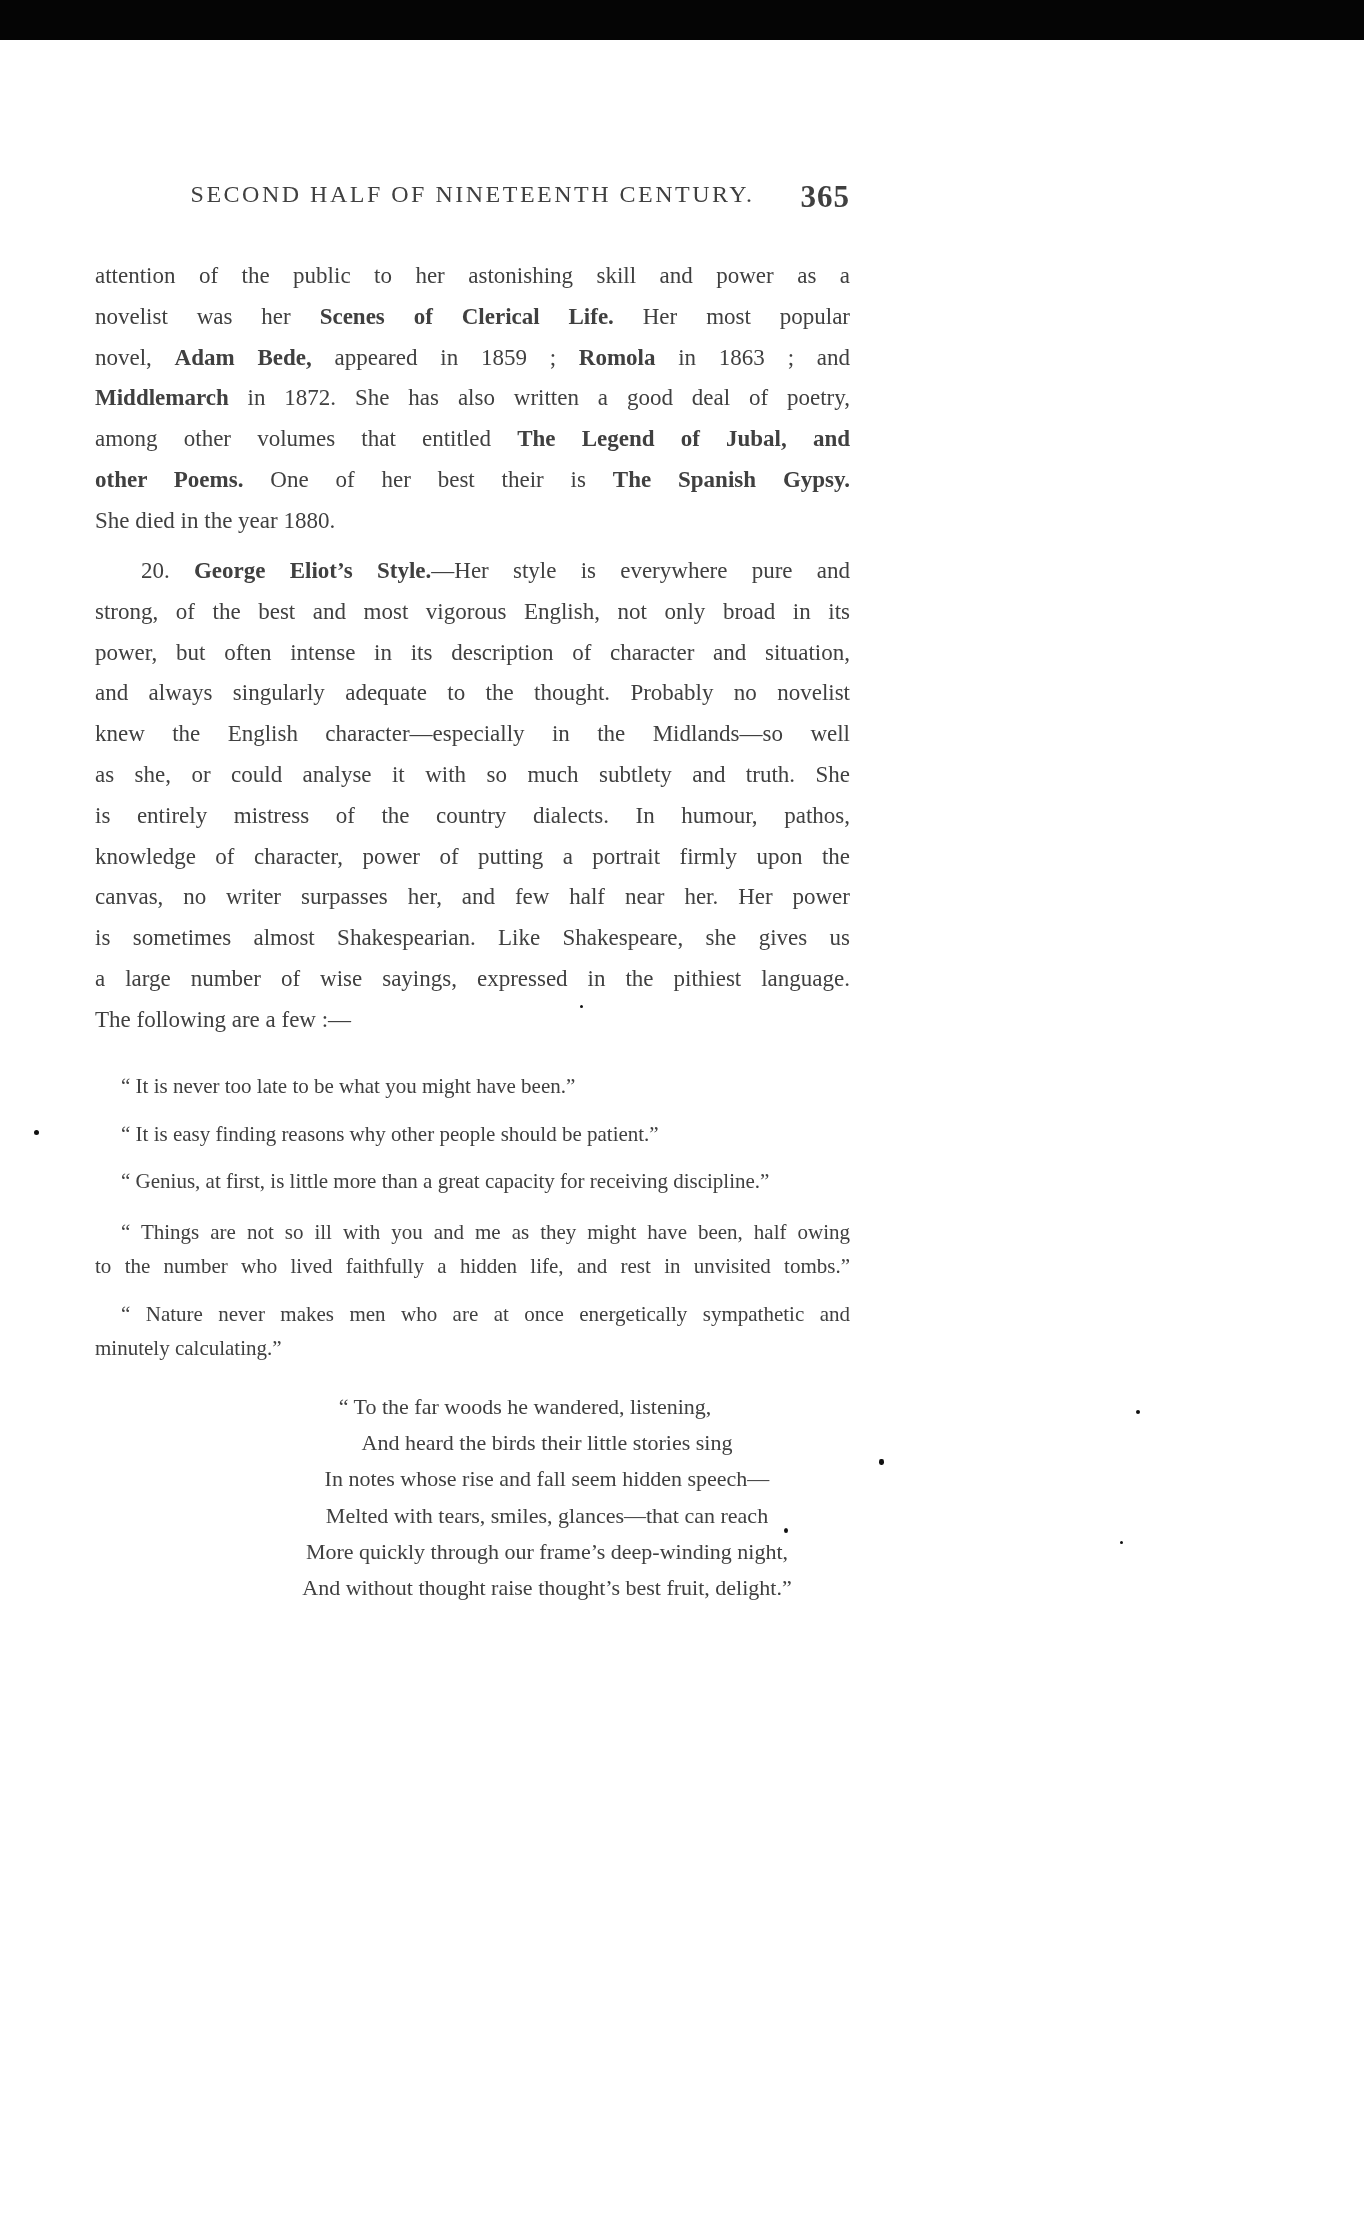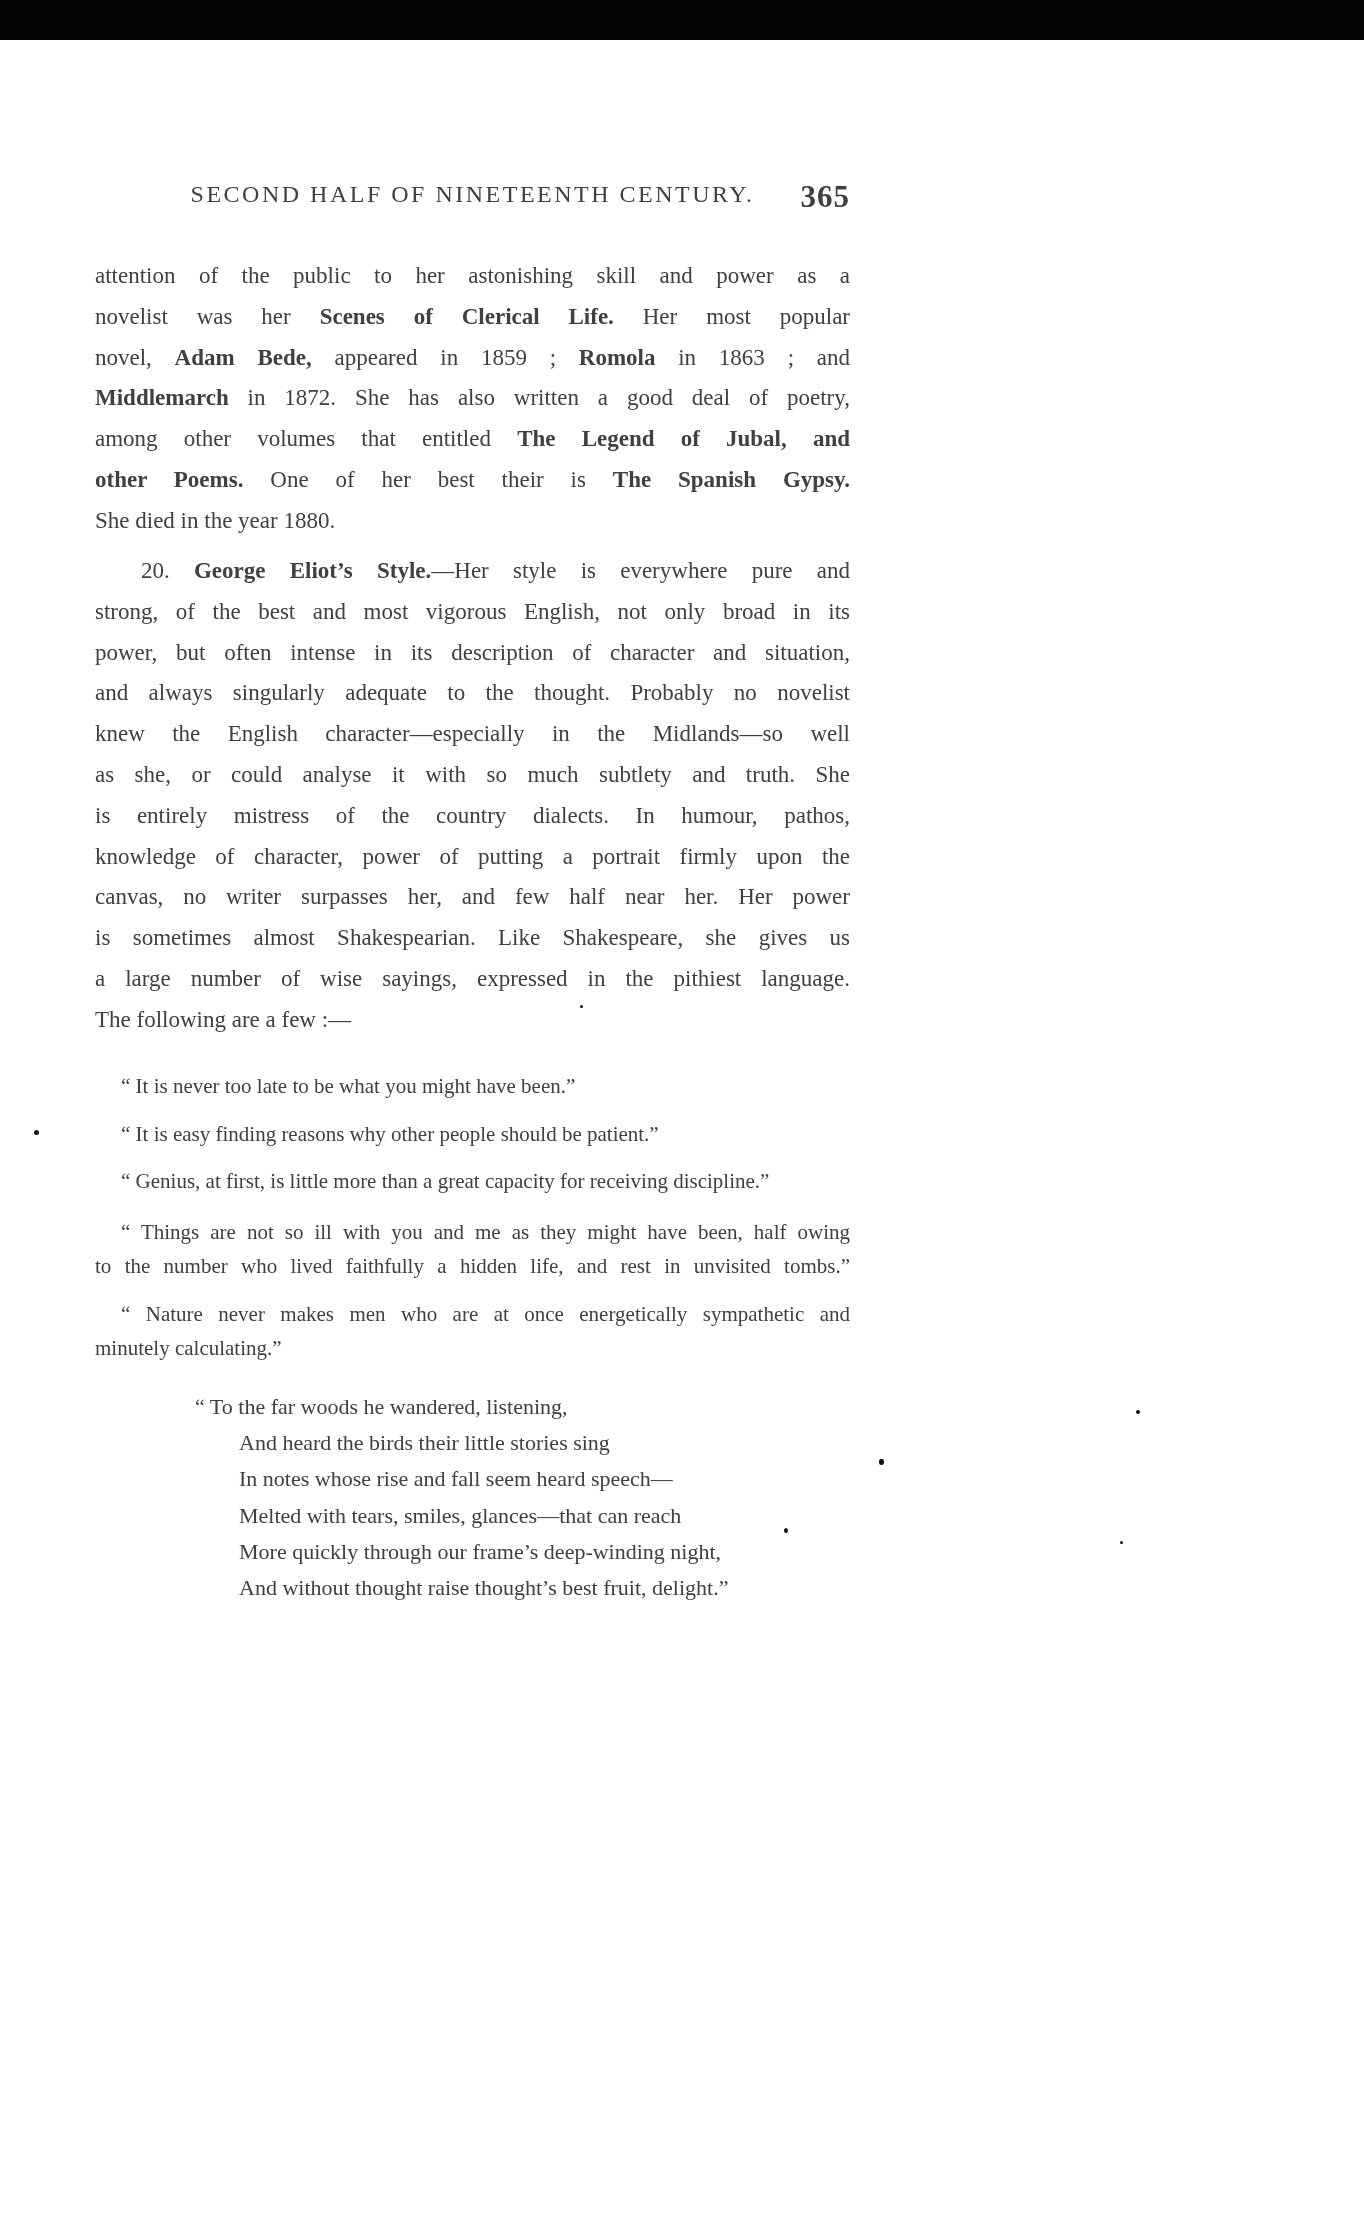--- a/index.html
+++ b/index.html
@@ -32,21 +32,21 @@
   .p2 .line:first-child{text-indent:46px;}
   .quote{font-size:21px;}
   .quote .line{line-height:33.5px;height:33.5px;white-space:nowrap;}
   .quote .line.just{white-space:normal;text-align:justify;text-align-last:justify;}
   .quote .line:first-child{text-indent:26px;}
   .q1{top:1070px;}
   .q2{top:1118px;}
   .q3{top:1165px;}
   .q4{top:1216px;}
   .q5{top:1298px;}
-  .poem{top:1389px;left:195px;width:660px;font-size:22px;}
+  .poem{top:1389px;left:195px;width:660px;font-size:22px;text-align:center;}
   .poem .line{line-height:36.2px;height:36.2px;white-space:nowrap;}
   .poem .line:not(:first-child){margin-left:44px;}
   .bold{font-weight:bold;}
   .speck{position:absolute;background:#111;border-radius:50%;}
   .speck.s1{left:34px;top:1130px;width:5px;height:5px;}
   .speck.s2{left:1136px;top:1410px;width:4px;height:4px;}
   .speck.s3{left:1120px;top:1541px;width:3px;height:3px;}
   .speck.s4{left:879px;top:1459px;width:5px;height:6px;border-radius:40%;}
   .speck.s5{left:784px;top:1528px;width:4px;height:5px;}
   .speck.s6{left:580px;top:1005px;width:3px;height:3px;}
@@ -102,21 +102,21 @@
       <div class="line just"><span>to the number who lived faithfully a hidden life, and rest in unvisited tombs.”</span></div>
     </div>
   <div class="block quote q5">
       <div class="line just"><span>“ Nature never makes men who are at once energetically sympathetic and</span></div>
       <div class="line"><span>minutely calculating.”</span></div>
     </div>
 
   <div class="block poem">
       <div class="line"><span>“ To the far woods he wandered, listening,</span></div>
       <div class="line"><span>And heard the birds their little stories sing</span></div>
-      <div class="line"><span>In notes whose rise and fall seem heard speech—</span></div>
+      <div class="line"><span>In notes whose rise and fall seem hidden speech—</span></div>
       <div class="line"><span>Melted with tears, smiles, glances—that can reach</span></div>
       <div class="line"><span>More quickly through our frame’s deep-winding night,</span></div>
       <div class="line"><span>And without thought raise thought’s best fruit, delight.”</span></div>
     </div>
 
   <div class="speck s1"></div>
   <div class="speck s2"></div>
   <div class="speck s3"></div>
   <div class="speck s4"></div>
   <div class="speck s5"></div>

